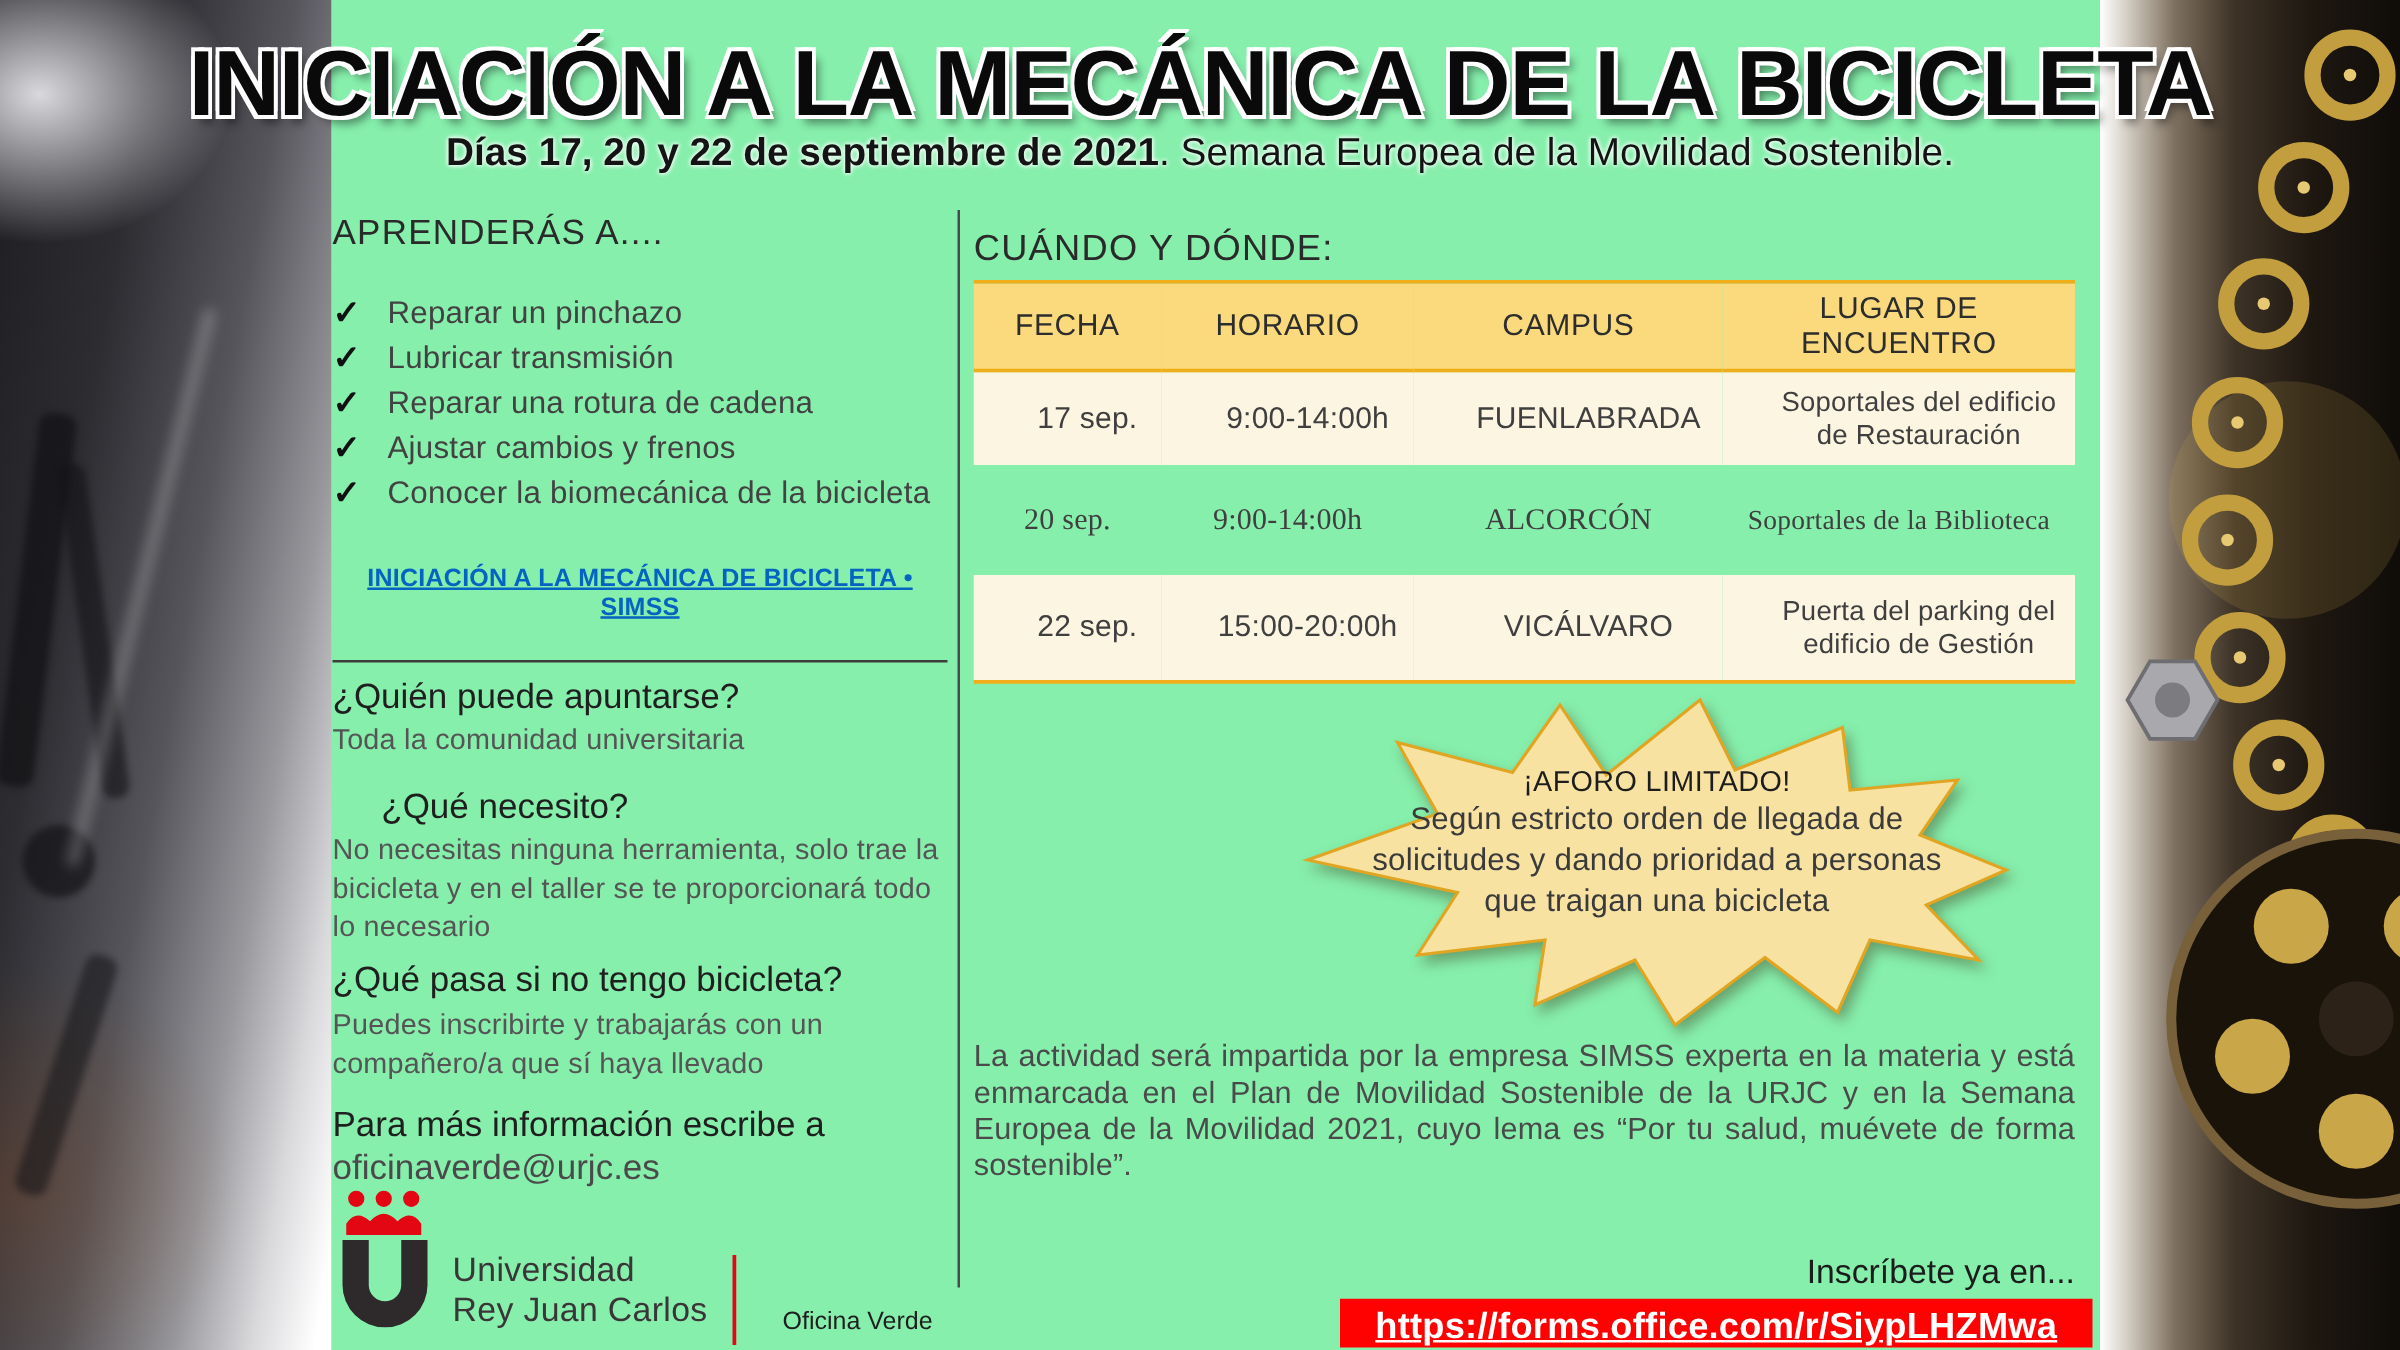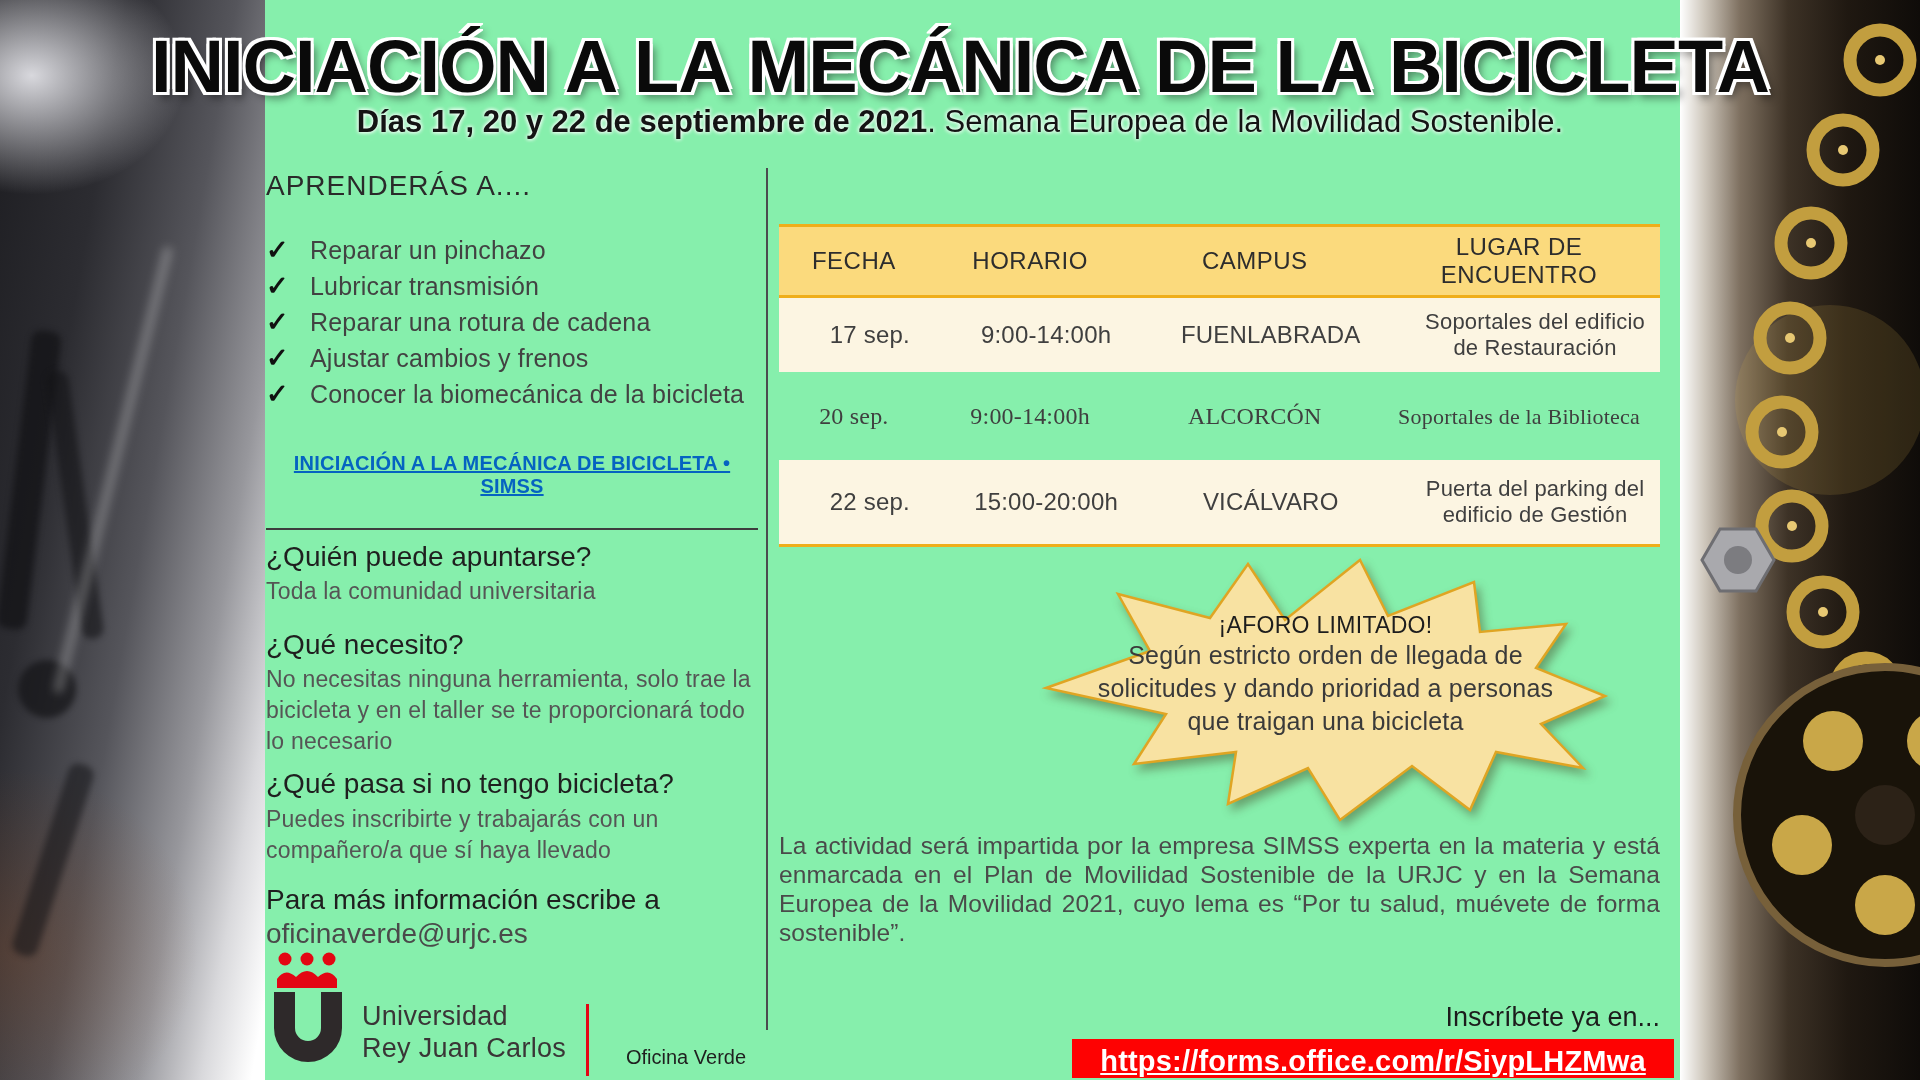--- a/index.html
+++ b/index.html
@@ -47,21 +47,21 @@
   .check-label { font-size:25px; color:#424242; letter-spacing:.2px; }
 
   .simss-link { position:absolute; left:266px; top:452px; width:492px; text-align:center;
     font-size:20px; font-weight:600; color:#0563C1; text-decoration:underline; letter-spacing:.2px; cursor:pointer; }
 
   .hdivider { position:absolute; left:266px; top:528px; width:492px; height:2px; background:#3d3d3d; }
 
   .faq-q { position:absolute; left:266px; font-size:28px; color:#1f1f1f; }
   .faq-a { position:absolute; left:266px; font-size:23px; color:#555; line-height:31px; letter-spacing:.2px; }
   .q1 { top:541px; } .a1 { top:576px; }
-  .q2 { top:629px; } .a2 { top:664px; width:500px; }
+  .q2 { top:629px;padding-left:39px; } .a2 { top:664px; width:500px; }
   .q3 { top:768px; } .a3 { top:804px; width:505px; }
 
   .contact-1 { position:absolute; left:266px; top:884px; font-size:28px; color:#1f1f1f; }
   .contact-2 { position:absolute; left:266px; top:918px; font-size:28px; color:#4a4a4a; }
 
   
   .logo { position:absolute; left:266px; top:952px; width:500px; height:126px; }
   .crown { position:absolute; left:8px; top:0; }
   .logo-u { position:absolute; left:2px; top:40px; }
   .logo-name { position:absolute; left:96px; top:48px; font-size:27px; color:#3a3536; line-height:32px; letter-spacing:.3px; }
@@ -208,20 +208,21 @@
       </svg>
     </span>
     <div class="logo-name">
       <div>Universidad</div>
       <div>Rey Juan Carlos</div>
     </div>
     <div class="logo-vline"></div>
     <div class="logo-sub">Oficina Verde</div>
   </div>
 
+  <div class="when-h">CUÁNDO Y DÓNDE:</div>
 
   <div class="table">
     <div class="trow thead-row">
       <div class="tcell c-fecha">FECHA</div>
       <div class="tcell c-horario">HORARIO</div>
       <div class="tcell c-campus">CAMPUS</div>
       <div class="tcell c-lugar"><span class="lugar-h-span">LUGAR DE ENCUENTRO</span></div>
     </div>
     <div class="trow r1 cream">
       <div class="tcell c-fecha">17 sep.</div>

